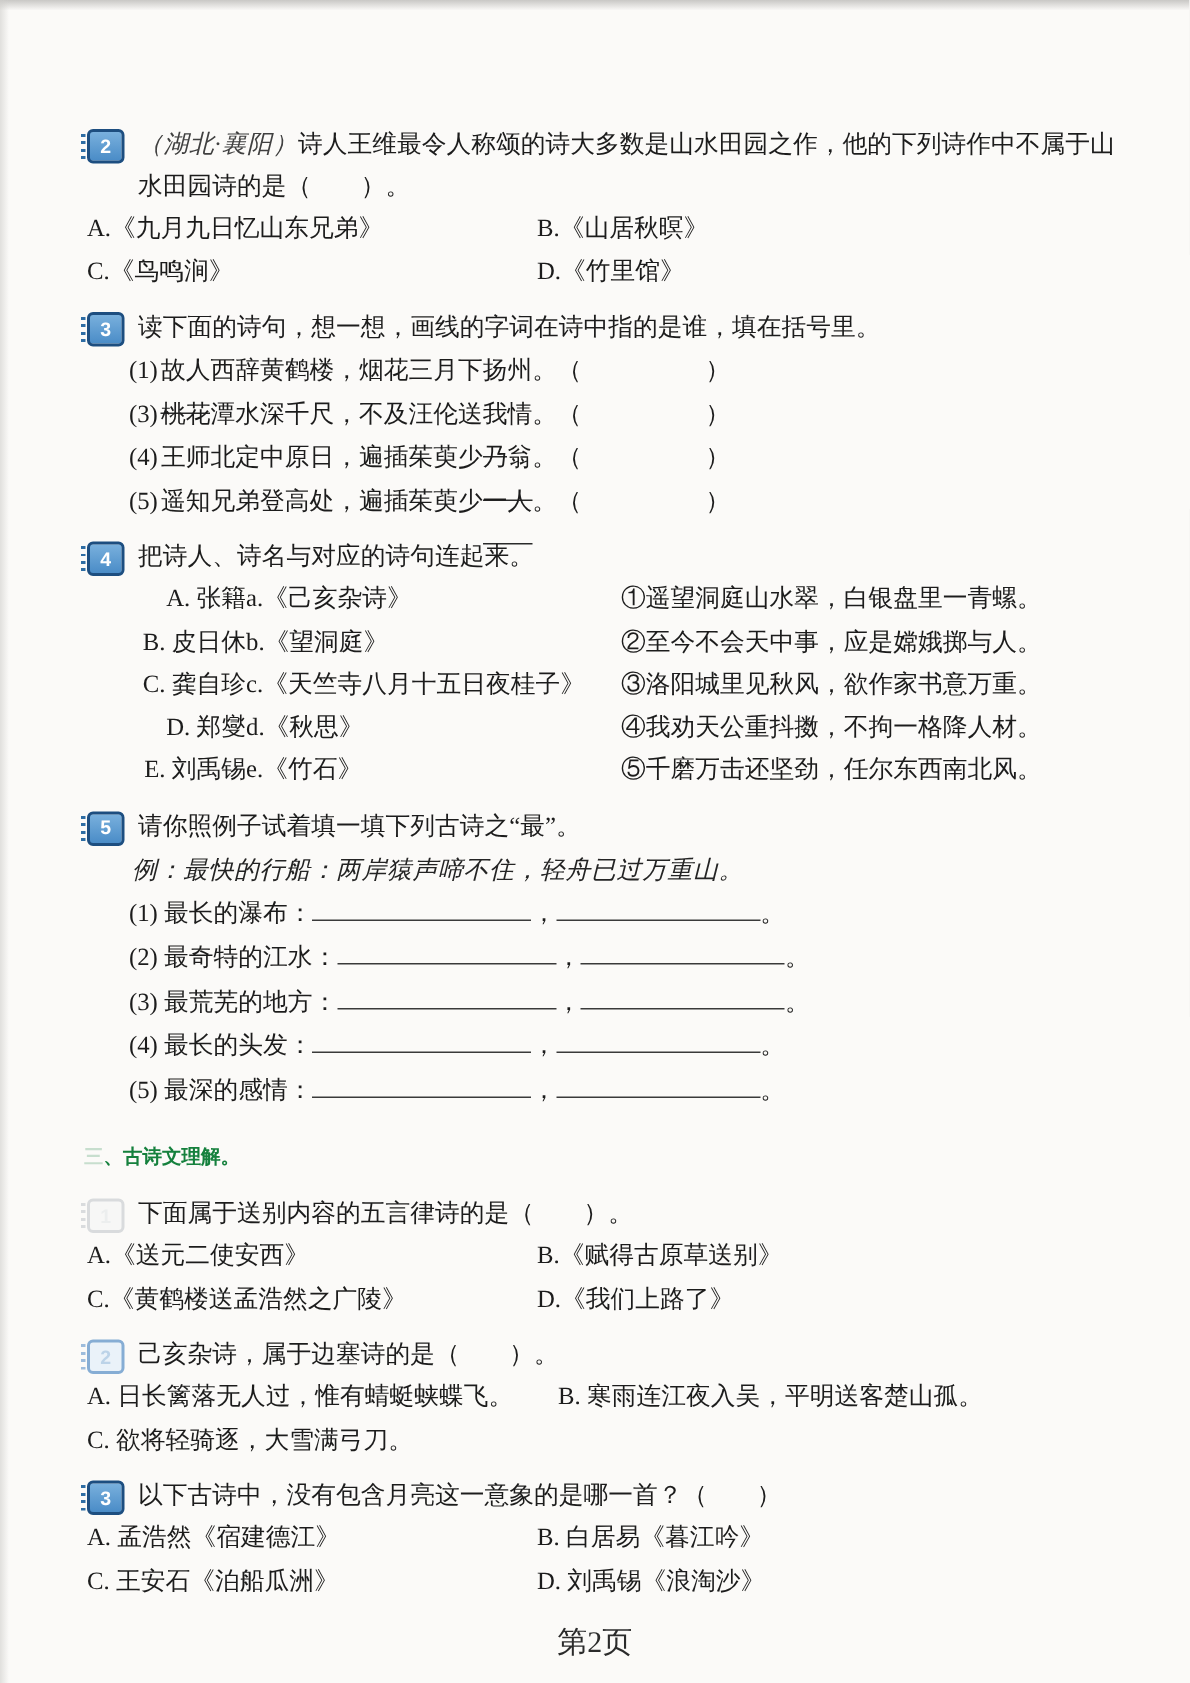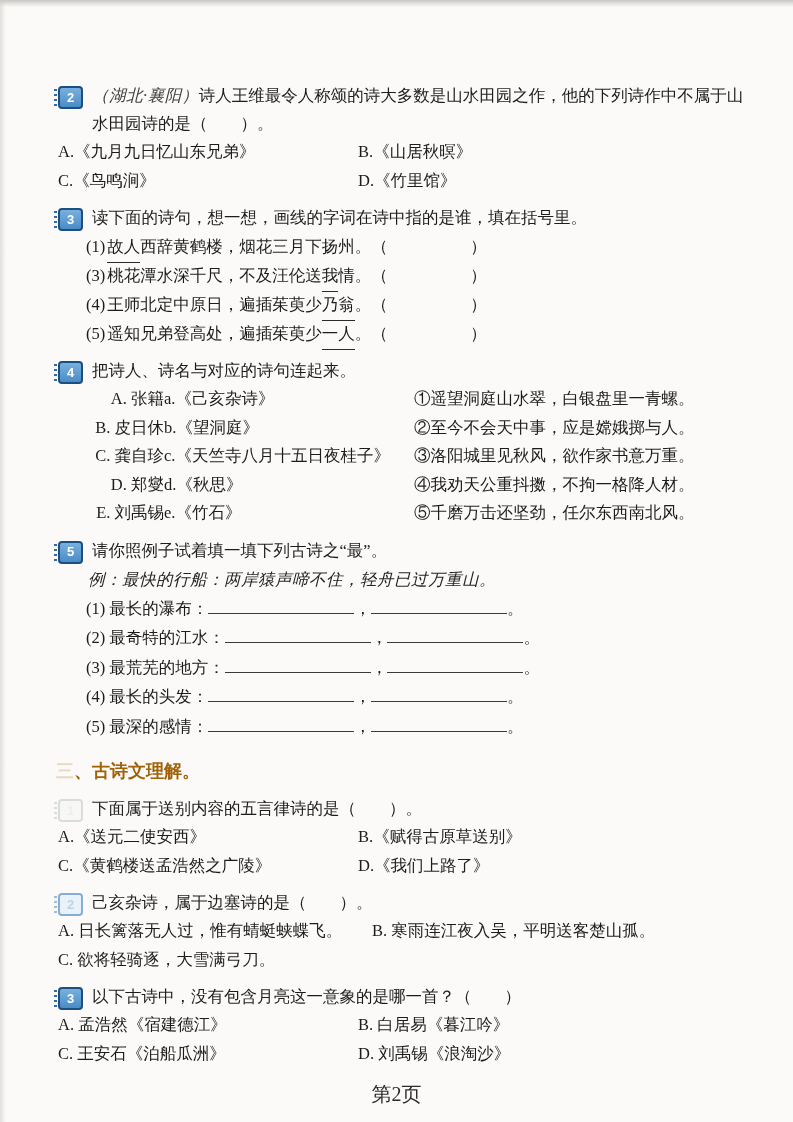--- a/index.html
+++ b/index.html
@@ -52,39 +52,39 @@
   
   .opt-grid {
     display:grid; grid-template-columns:minmax(292px,max-content) auto;
     column-gap:8px; line-height:28.5px;
   }
   .opt-grid.wide-a { grid-template-columns:minmax(306px,max-content) auto; }
 
   
   .verse-item { margin-left:28px; line-height:29px; white-space:nowrap; }
   .v-num { margin-right:2px; }
-  .u { border-bottom:1.5px solid #2a2a2a; padding-bottom:6px; }
+  .u { border-bottom:1.5px solid #2a2a2a; padding-bottom:19px; }
 
   
   .match-row { display:flex; margin-left:30px; line-height:28.5px; }
   .m-poet { flex:none; width:76px;text-align:right; }
   .m-title { flex:none; width:250px; }
   .m-verse { flex:1; }
 
   
   .example { margin-left:30px; line-height:29px; font-style:italic; color:#242424; letter-spacing:.5px; }
   .sup-item { margin-left:28px; line-height:29.5px; white-space:nowrap; }
   .blank { display:inline-block; width:146px; border-bottom:1.2px solid #3a3a3a; height:14px; vertical-align:baseline; }
   .blank.b2 { width:136px; }
 
   
   .section-title {
     margin:16px 0 10px -2px;
     font-family:"Liberation Sans","DejaVu Sans",sans-serif;
-    font-weight:bold; font-size:18px; color:#a16207; line-height:28px;
+    font-weight:bold; font-size:13px; color:#15803d; line-height:28px;
   }
   .section-title .faint { opacity:.22; }
 
   .footer {
     position:absolute; bottom:14px; left:0; right:0;
     text-align:center; font-size:20px; color:#2b2b2b;
   }
 </style>
 </head>
 <body>

